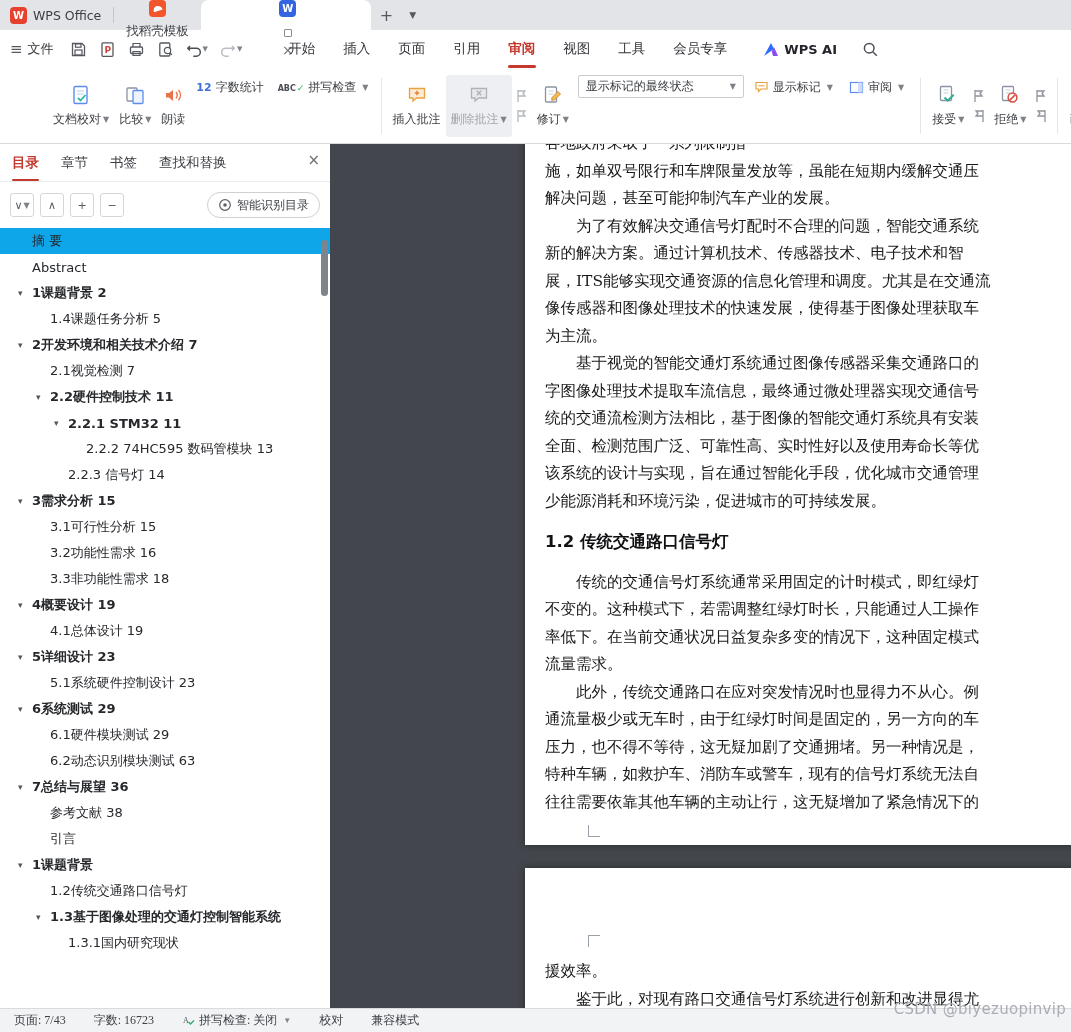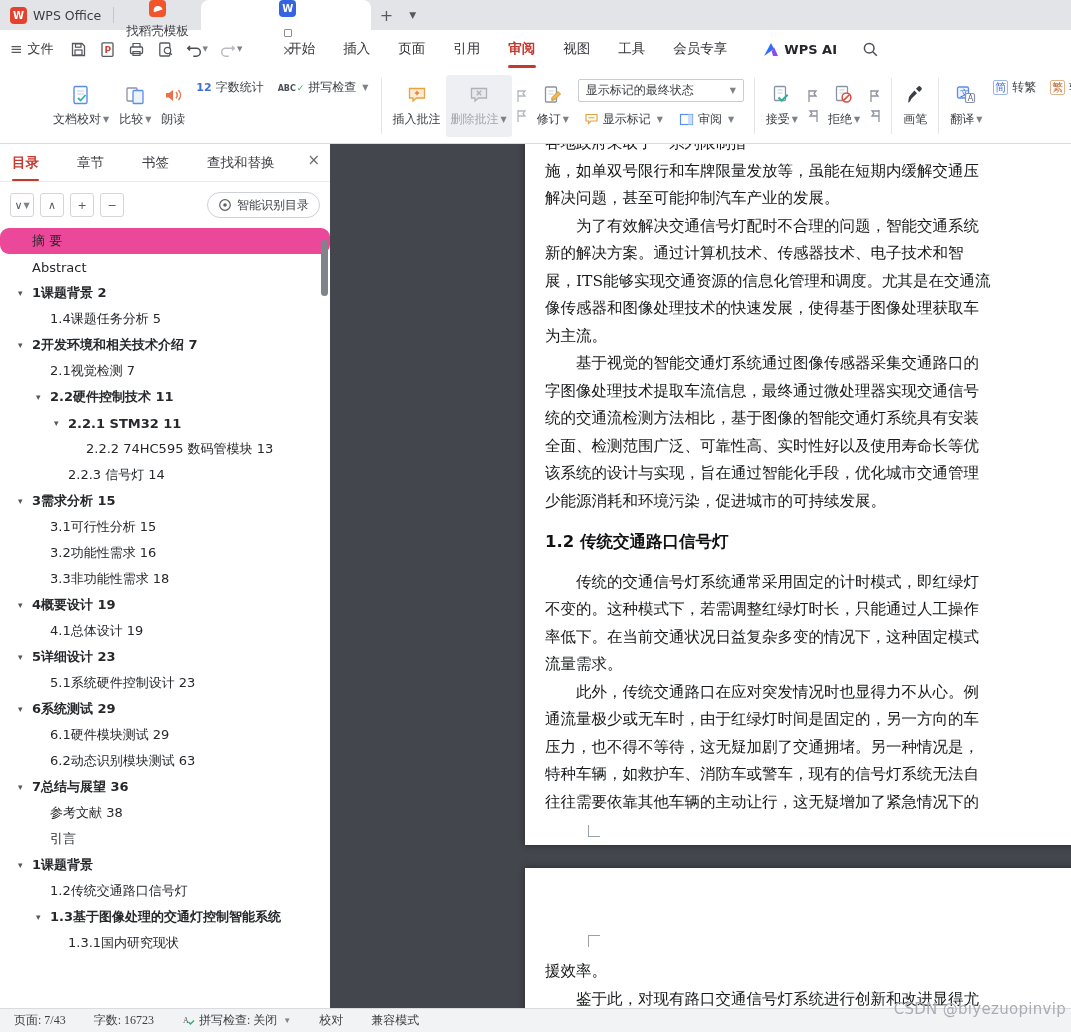--- a/index.html
+++ b/index.html
@@ -47,46 +47,46 @@
   .rbtn-lg .ric { width:22px; height:22px; display:block; }
   .rlbl { font-size:12px; color:#3a3d42; white-space:nowrap; display:flex; align-items:center; }
   .dd { font-size:8px; color:#7d8188; margin-left:2px; }
   .rcol { display:flex; justify-content:center; gap:2px; height:62px; }
   .rbtn-sm { display:flex; align-items:center; gap:4px; height:26px; padding:0 6px; font-size:12px; color:#3a3d42; border-radius:3px; white-space:nowrap; }
   .rsep { width:1px; height:56px; background:#e4e6e9; margin:0 6px; }
   .rbtn-lg.disabled { background:#edeff2; }
   .rbtn-lg.disabled .rlbl { color:#a2a6ad; }
   .rnav { display:flex; flex-direction:column; justify-content:center; gap:6px; height:62px; padding:0 3px; }
   .rnav svg { display:block; }
-  .rcombo-group { display:flex; flex-direction:column; justify-content:center; gap:4px; height:62px; margin:0 4px; }
+  .rcombo-group { display:flex; flex-direction:row; justify-content:center; gap:4px; height:62px; margin:0 4px; }
   .rcombo { width:166px; height:23px; border:1px solid #c9ccd1; border-radius:2px; background:#fff; display:flex; align-items:center; justify-content:space-between; padding:0 7px; font-size:12px; color:#3a3d42; white-space:nowrap; overflow:hidden; }
   .rcombo-row { display:flex; gap:4px; }
   .badge12 { color:#3f6fd8; font-weight:bold; font-size:11px; }
   .abc { font-size:8px; font-weight:bold; color:#4a4e55; letter-spacing:0; }
   .abc::after { content:'✓'; color:#2fae6a; font-size:9px; margin-left:1px; }
   .cjk-badge { font-size:11px; line-height:13px; color:#3f6fd8; border:1px solid #9db4e8; border-radius:2px; padding:0 1px; }
   .cjk-badge.alt { color:#c46a2e; border-color:#e0b48c; }
   .clip-right { margin-left:20px; }
 
   
   .main { display:flex; height:864px; }
   .sidebar { width:330px; background:#fff; position:relative; flex:none; }
-  .sb-tabs { height:38px; display:flex; align-items:center; padding-left:12px; border-bottom:1px solid #ececee; position:relative;gap:16px; }
+  .sb-tabs { height:38px; display:flex; align-items:center; padding-left:12px; border-bottom:1px solid #ececee; position:relative; }
   .sbtab { margin-right:22px; font-size:13.5px; color:#3b3d42; position:relative; height:100%; display:flex; align-items:center; }
   .sbtab.active { color:#c4382e; font-weight:bold; }
   .sbtab.active::after { content:''; position:absolute; bottom:0; left:0; right:0; height:2.5px; background:#c4382e; border-radius:2px; }
   .sb-close { position:absolute; right:10px; top:9px; font-size:15px; color:#6b6e74; line-height:1; }
   .sb-toolbar { height:46px; display:flex; align-items:center; padding:0 10px; }
   .sb-ibtn { min-width:24px; height:24px; border:1px solid #d4d6d9; border-radius:3px; background:#fff; display:flex; align-items:center; justify-content:center; margin-right:6px; font-size:11px; color:#55585e; padding:0 3px; }
   .sb-ibtn .dd { margin-left:1px; }
   .sb-pill { margin-left:auto; height:26px; border:1px solid #cdd0d4; border-radius:13px; display:flex; align-items:center; gap:5px; padding:0 10px; font-size:12px; color:#3f4247; background:#fff; }
   .sb-list { position:absolute; top:84px; left:0; right:0; bottom:0; overflow:hidden; }
   .orow { height:26px; display:flex; align-items:center; font-size:13px; color:#26282c; white-space:nowrap; }
   .orow.bold { font-weight:bold; }
-  .orow.selected { background:#ec4899;border-radius:9px; }
+  .orow.selected { background:#0ea5e9; }
   .oarrow { width:14px; flex:none; font-size:9px; color:#54565c; }
   .sb-thumb { position:absolute; right:2px; top:96px; width:7px; height:56px; border-radius:3.5px; background:#7f838a; }
 
   
   .docarea { flex:1; background:#43464c; position:relative; overflow:hidden; }
   .page { position:absolute; left:195px; width:720px; background:#fff; box-shadow:0 0 7px rgba(0,0,0,.4); overflow:hidden; }
   .p1 { top:-349px; height:1050px; }
   .p2 { top:724px; height:1050px; }
   .pc { position:absolute; left:20px; width:660px; font-family:"DejaVu Serif","Liberation Serif",serif; font-size:15.5px; color:#17181a; }
   .p1 .pc { top:335px; }

